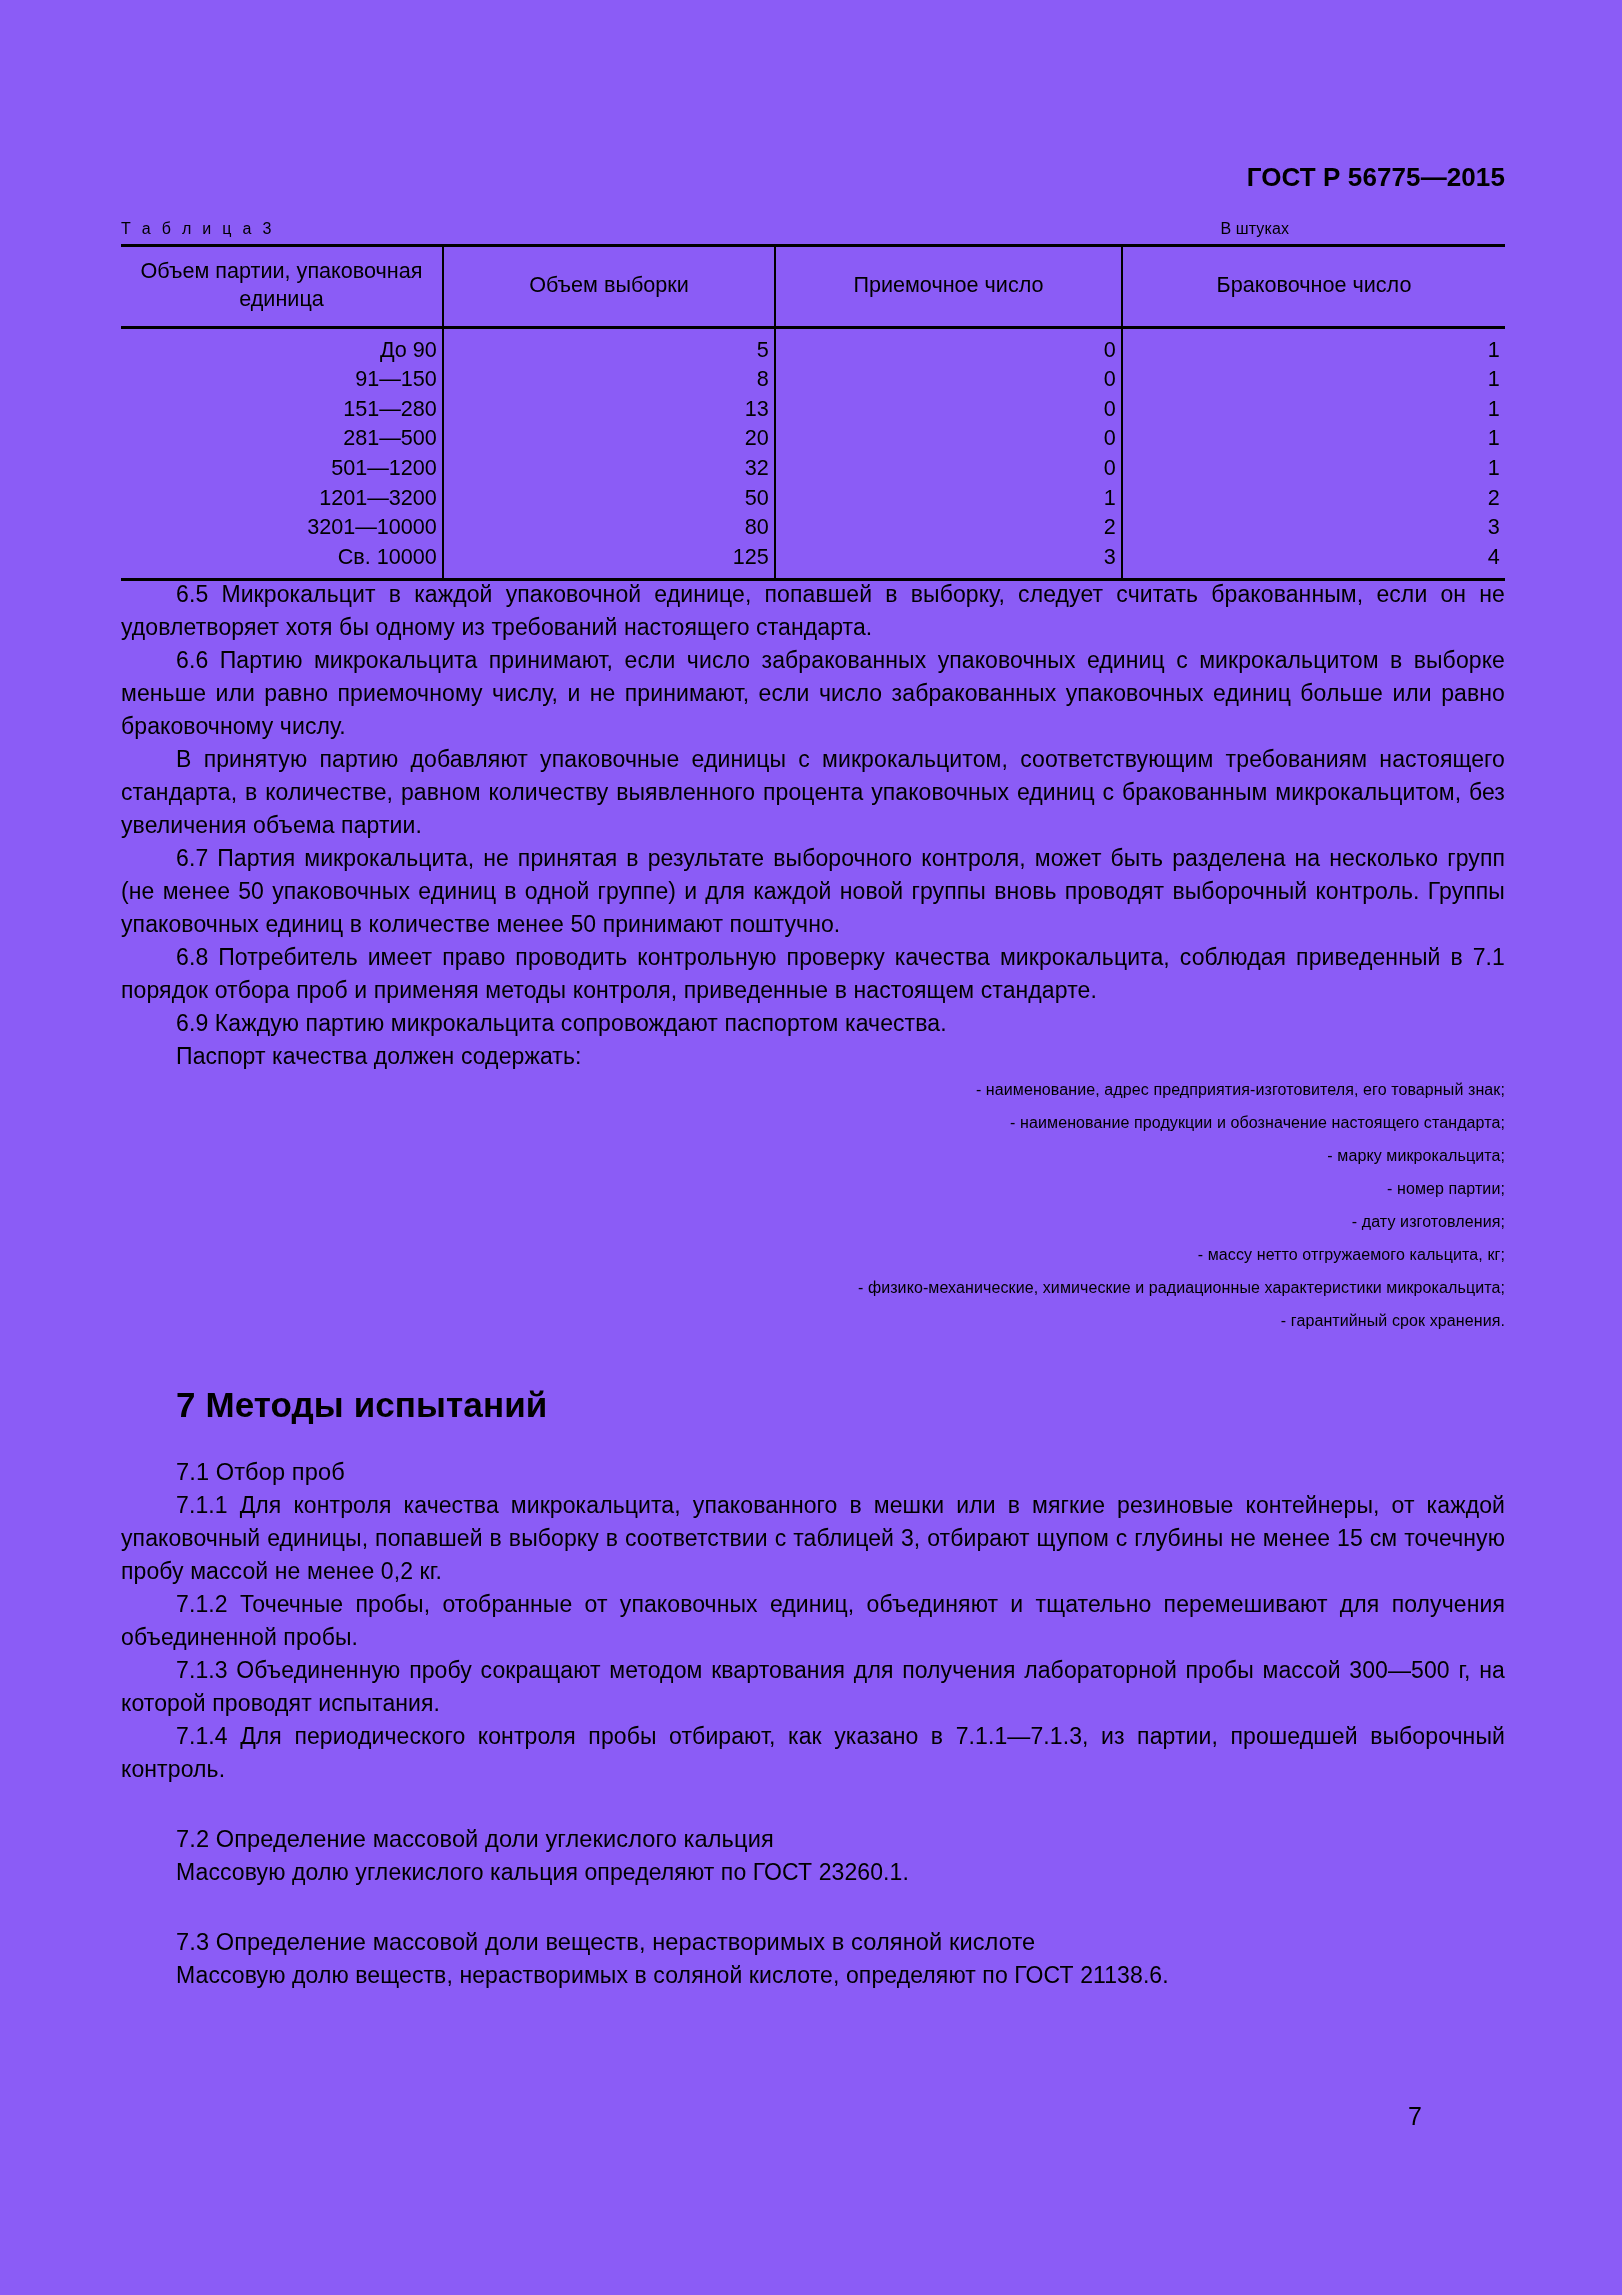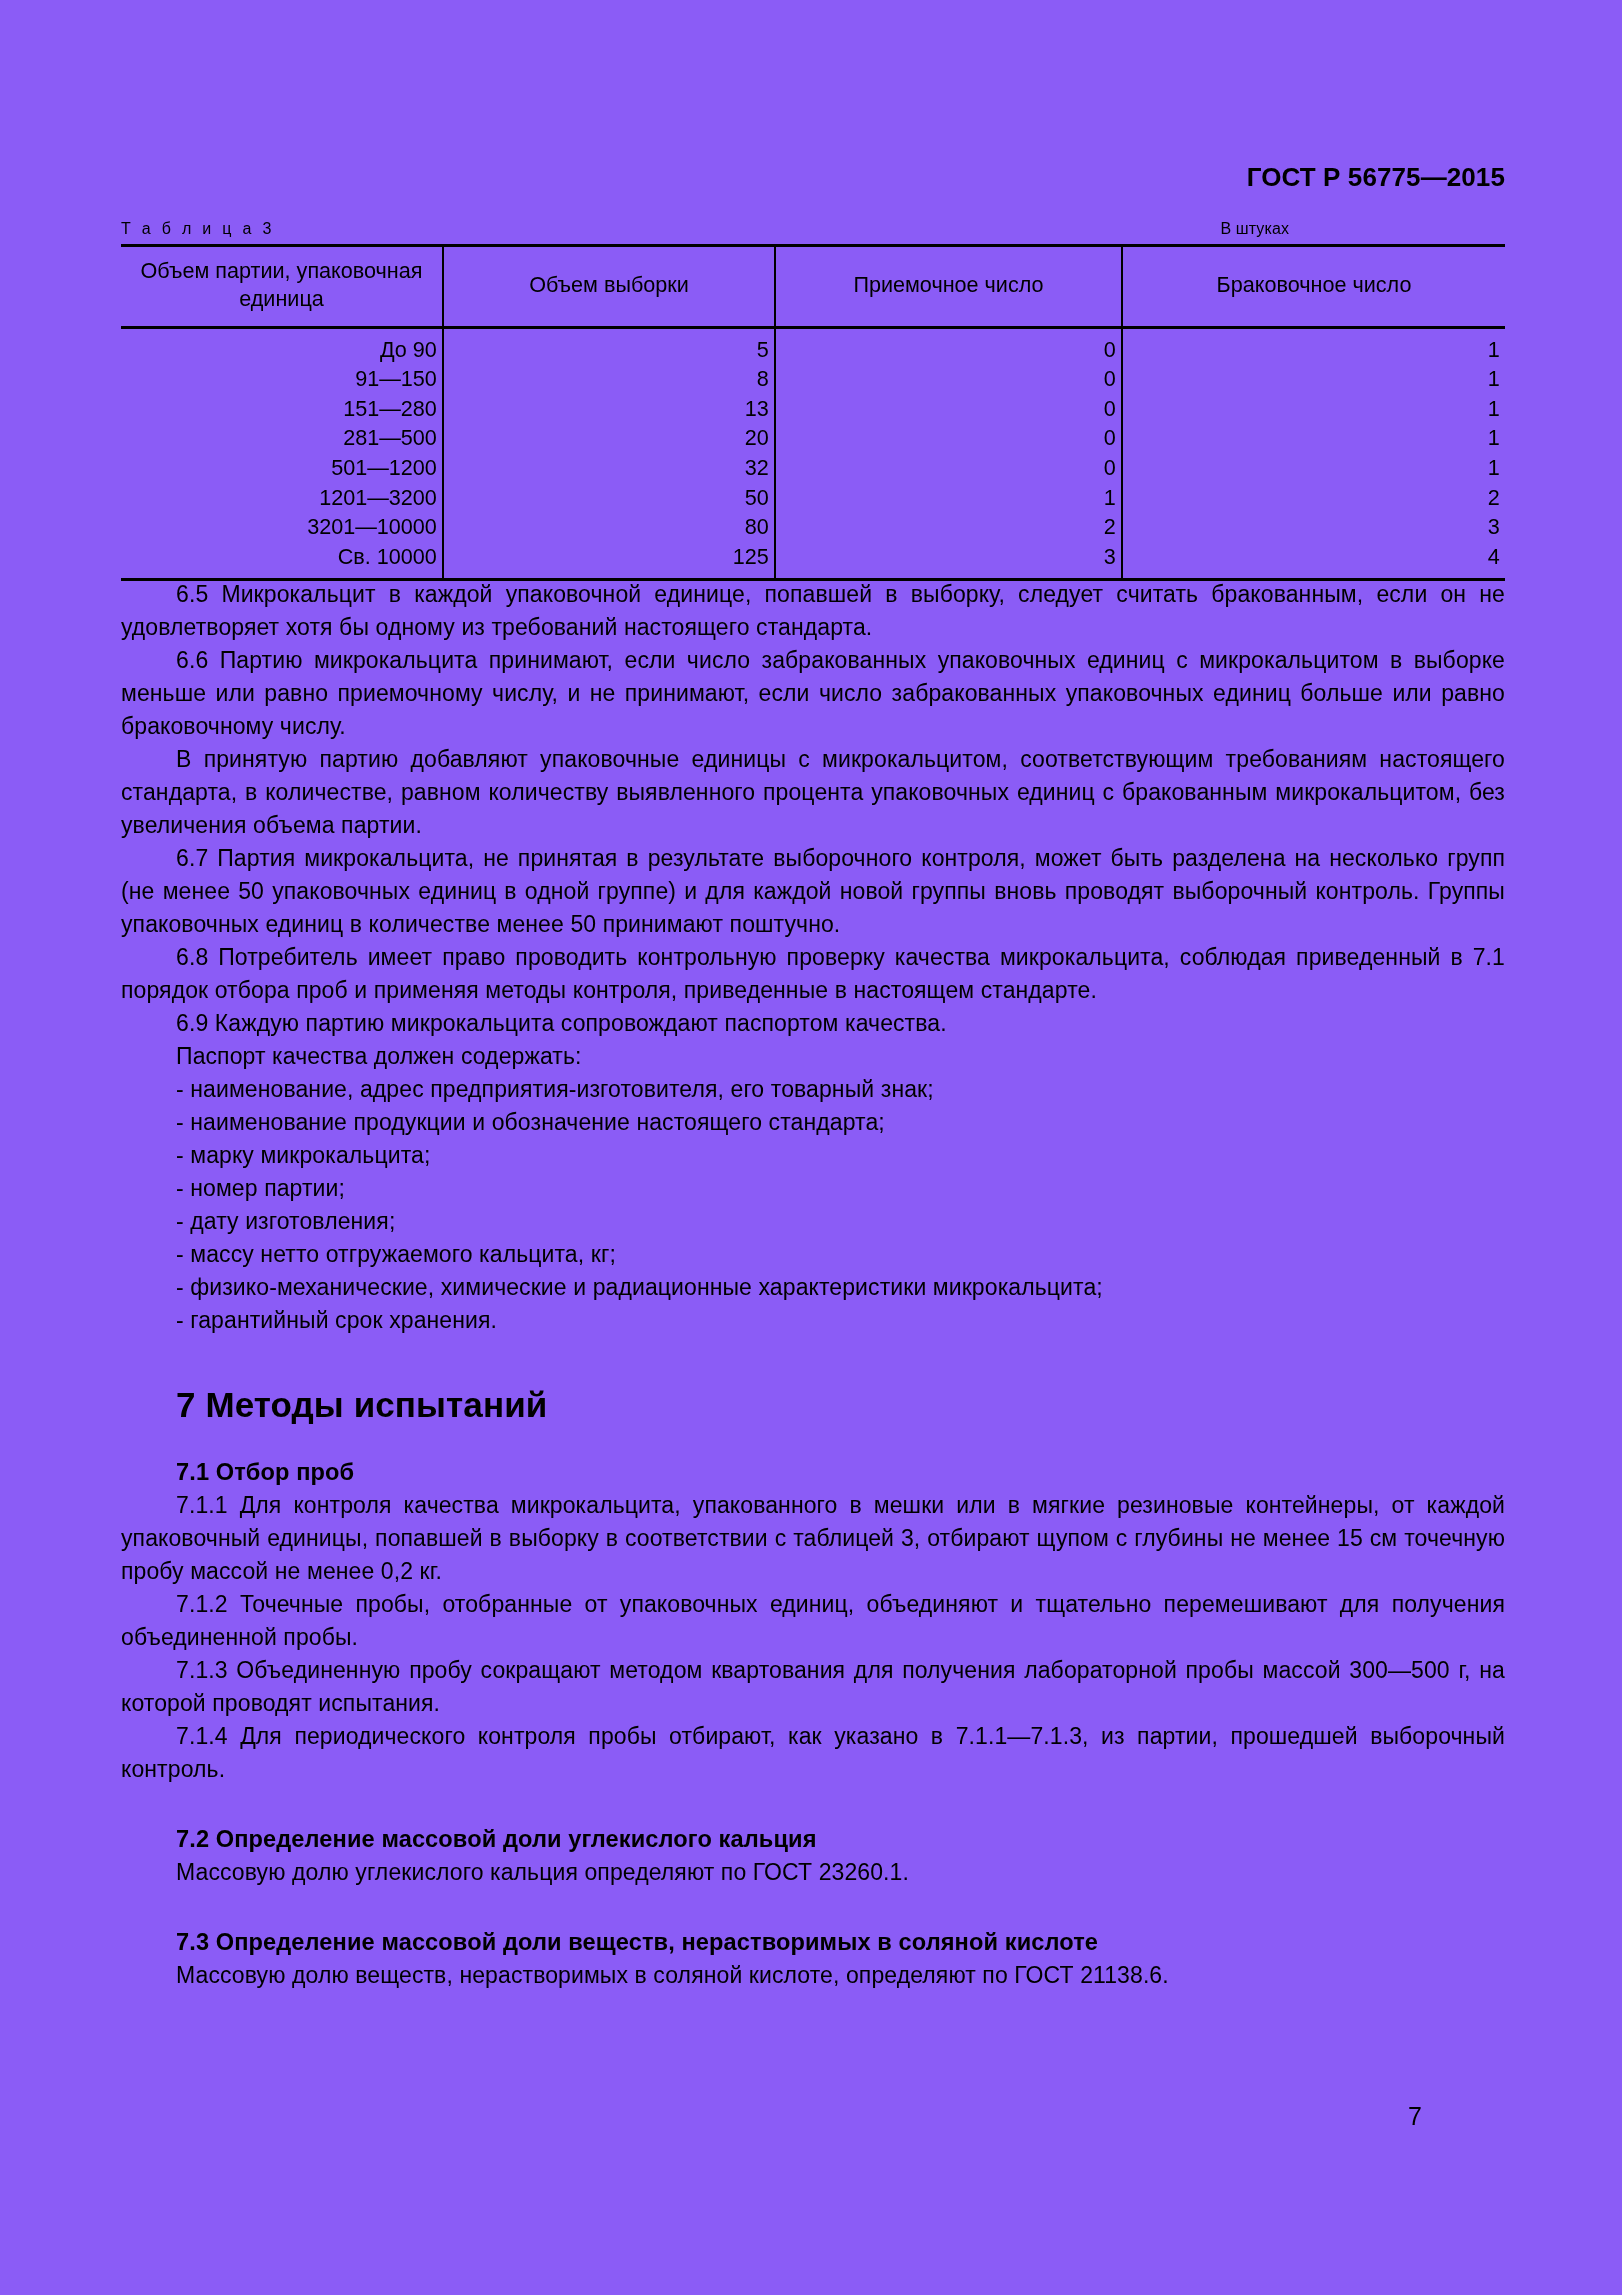--- a/index.html
+++ b/index.html
@@ -109,39 +109,39 @@
   p.para {
     margin: 0;
     font-size: 23px;
     line-height: 33px;
     text-align: justify;
     text-indent: 55px;
     letter-spacing: 0.1px;
   }
   p.bullet {
     margin: 0;
-    font-size: 23px;
-    line-height: 33px;
-    text-align: left;
+    font-size: 16px;
+    line-height: 33px;
+    text-align: right;
     text-indent: 0;
     padding-left: 55px;
     letter-spacing: 0.1px;
   }
   h2.sect {
     margin: 0;
     font-size: 35px;
     font-weight: bold;
     line-height: 33px;
     text-indent: 55px;
     letter-spacing: 0.1px;
   }
   h3.subsect {
     margin: 0;
     font-size: 23.6px;
-    font-weight: bold;
+    font-weight: normal;
     line-height: 33px;
     text-indent: 55px;
     letter-spacing: 0.1px;
   }
   .sp-sect-before { height: 51px; }
   .sp-sect-after  { height: 35px; }
   .sp-block       { height: 37px; }
 
   
   .page-number {

